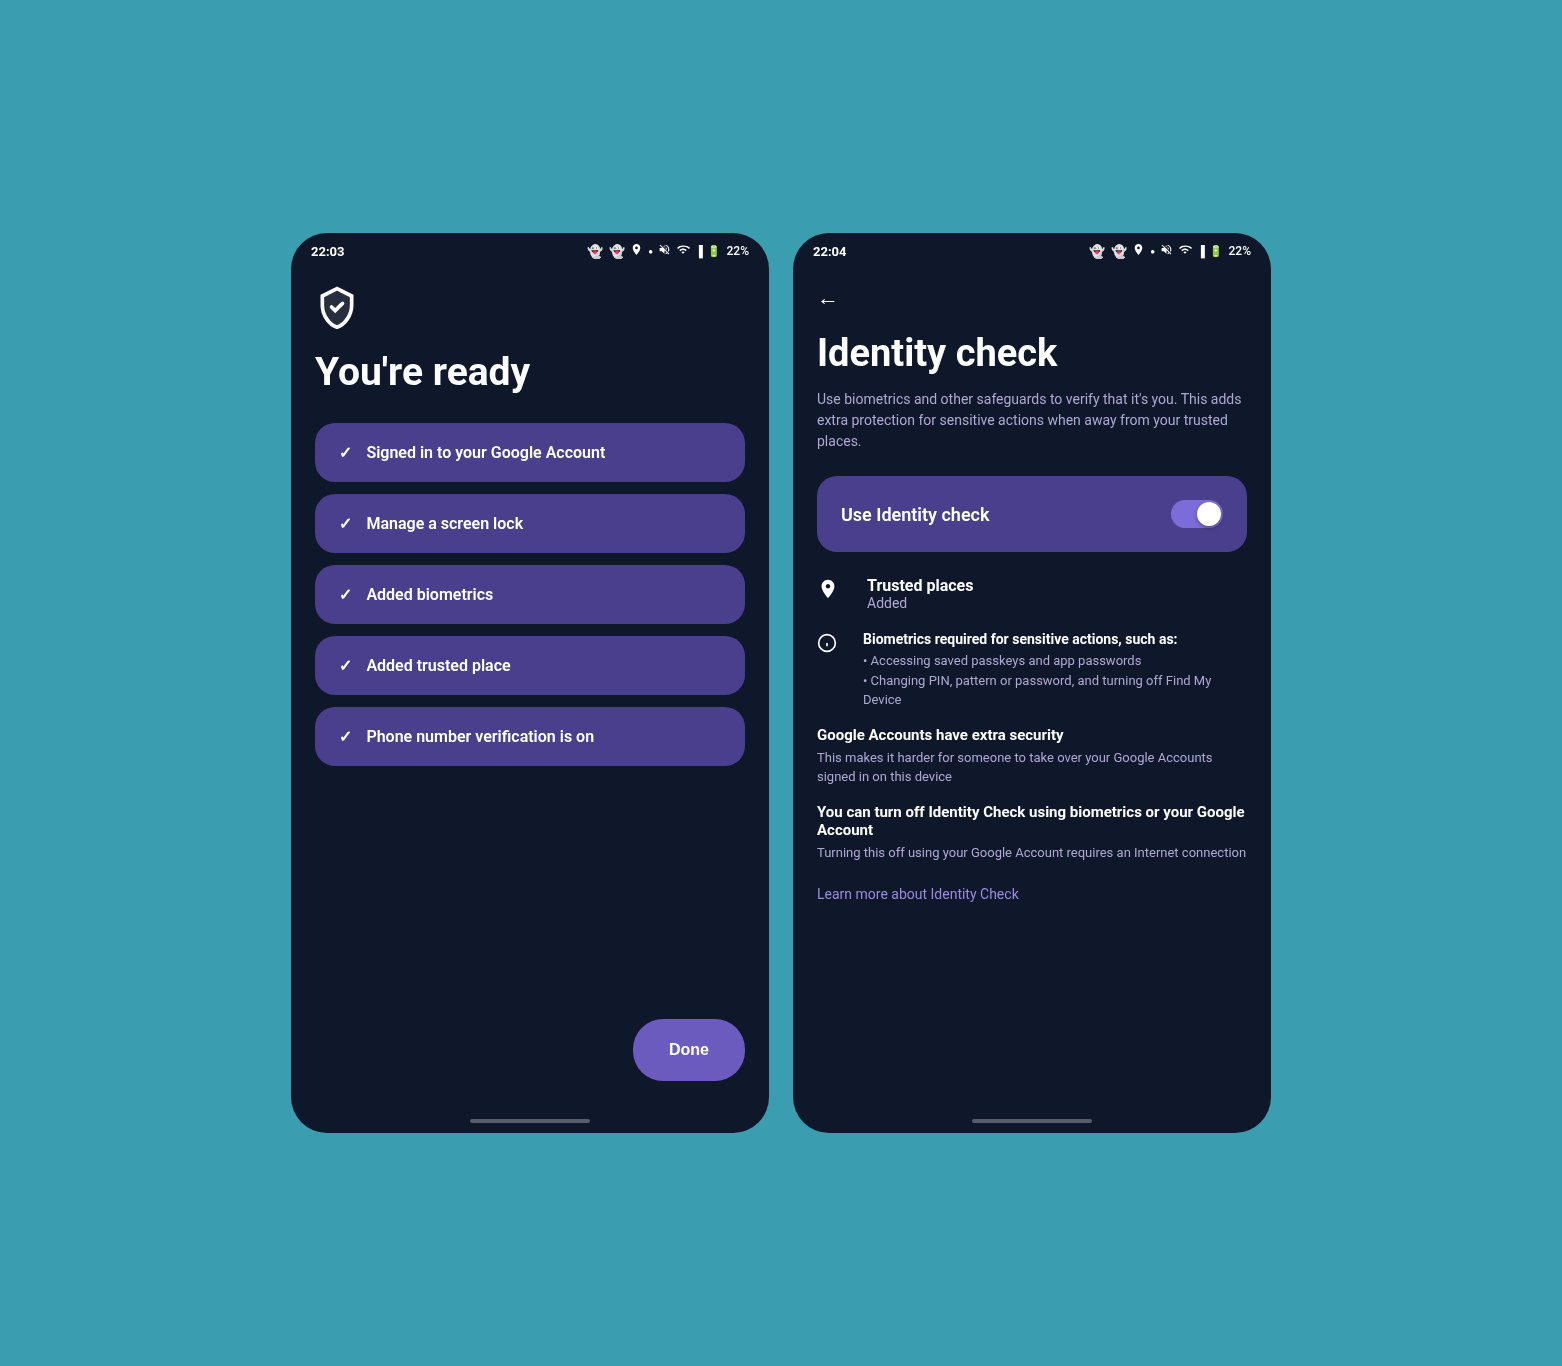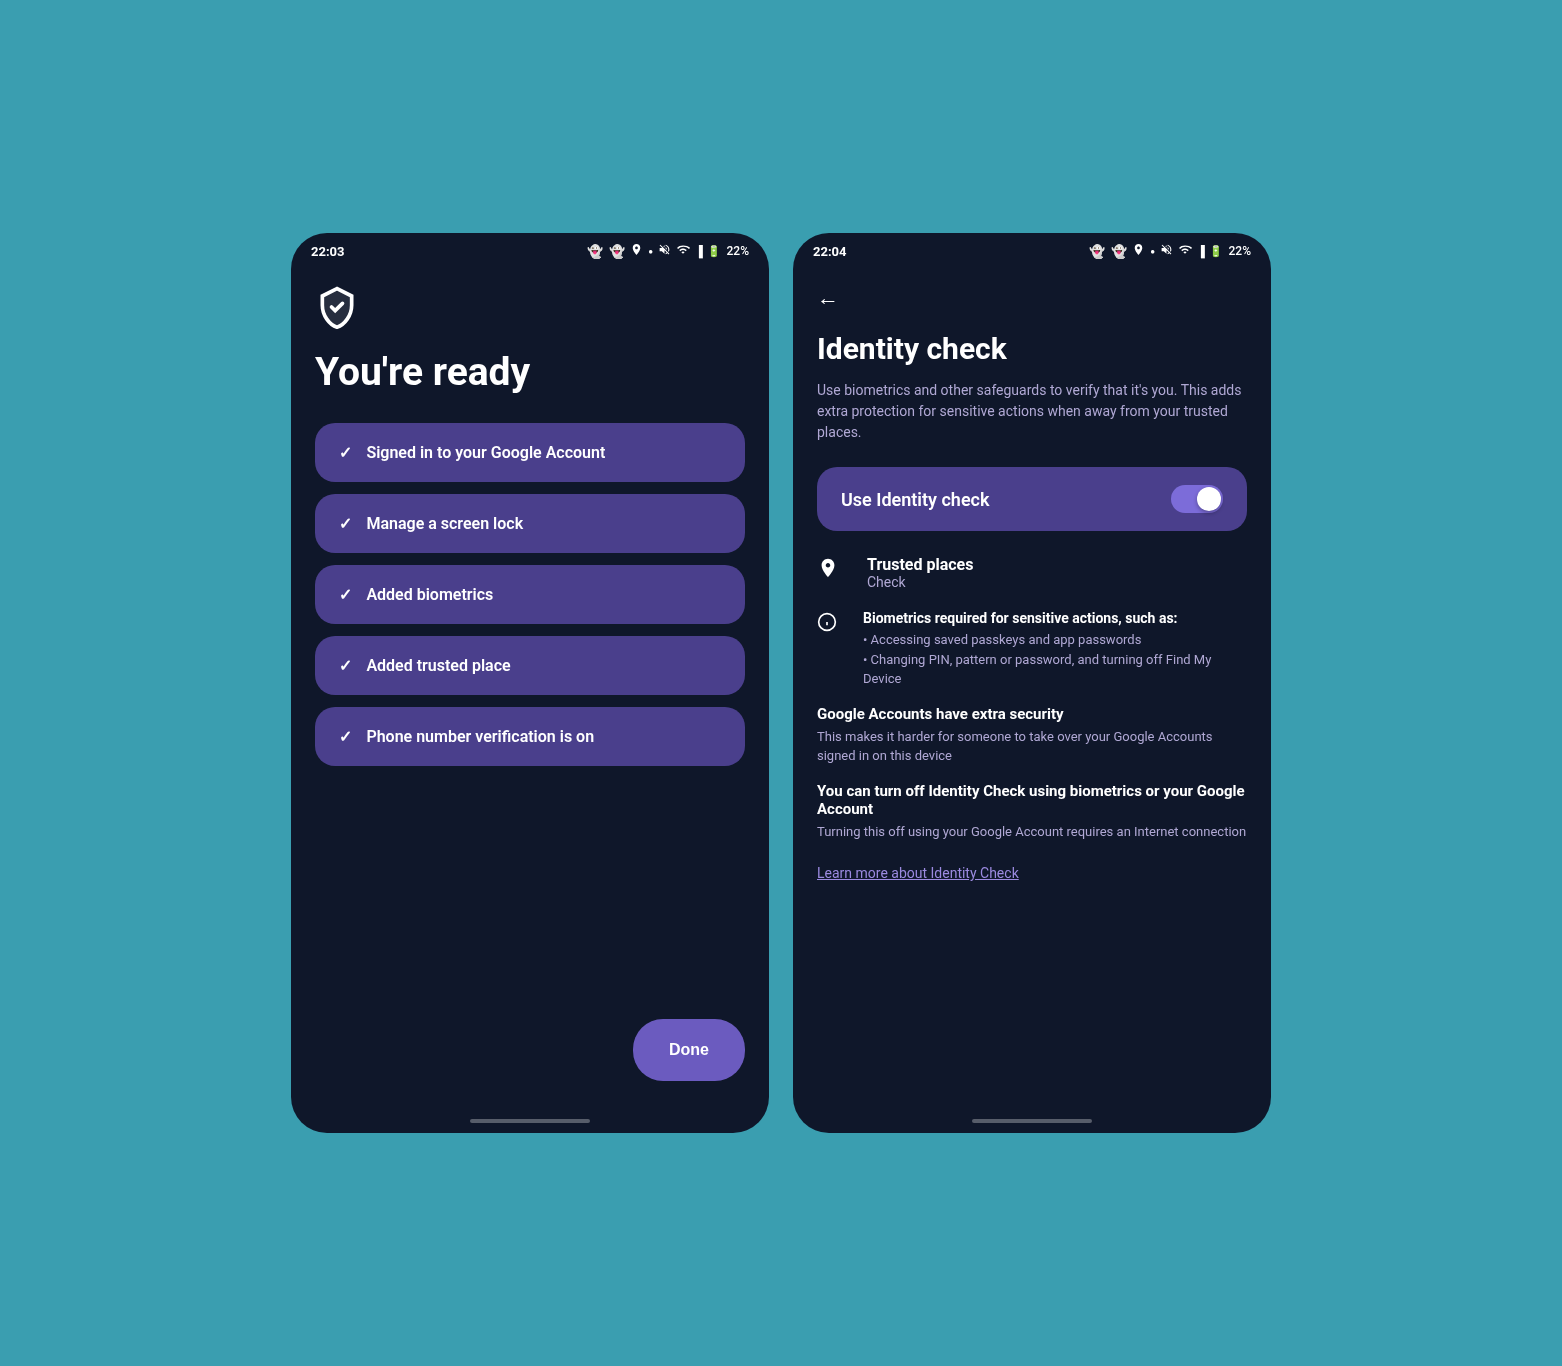--- a/index.html
+++ b/index.html
@@ -105,34 +105,34 @@
 
     
     .back-arrow {
       color: white;
       font-size: 22px;
       margin-bottom: 20px;
       cursor: pointer;
     }
     .identity-title {
       color: white;
-      font-size: 30px;
+      font-size: 38px;
       font-weight: 700;
       margin-bottom: 14px;
     }
     .identity-desc {
       color: #b0a8d4;
       font-size: 14px;
       line-height: 1.5;
       margin-bottom: 24px;
     }
     .toggle-row {
       background-color: #4a3f8c;
       border-radius: 20px;
-      padding: 18px 24px;
+      padding: 24px 24px;
       display: flex;
       align-items: center;
       justify-content: space-between;
       margin-bottom: 24px;
     }
     .toggle-label {
       color: white;
       font-size: 18px;
       font-weight: 600;
     }
@@ -209,21 +209,20 @@
       margin-bottom: 4px;
     }
     .info-block .info-text {
       color: #b0a8d4;
       font-size: 13px;
       line-height: 1.5;
     }
     .learn-more-link {
       color: #9b8ae0;
       font-size: 14px;
-      text-decoration: underline;
       cursor: pointer;
       margin-top: 8px;
       display: inline-block;
     }
   </style>
 </head>
 <body>
 
 <div class="screens-container">
 
@@ -340,21 +339,21 @@
       </div>
 
       <div class="trusted-places-row">
         <span class="location-icon">
           <svg width="22" height="22" viewBox="0 0 24 24" fill="white">
               <path d="M12 2C8.13 2 5 5.13 5 9c0 5.25 7 13 7 13s7-7.75 7-13c0-3.87-3.13-7-7-7zm0 9.5c-1.38 0-2.5-1.12-2.5-2.5s1.12-2.5 2.5-2.5 2.5 1.12 2.5 2.5-1.12 2.5-2.5 2.5z"></path>
             </svg>
         </span>
         <div class="trusted-places-text">
           <div class="tp-title">Trusted places</div>
-          <div class="tp-manage">Check</div>
+          <div class="tp-manage">Added</div>
         </div>
       </div>
 
       <div class="info-section">
         <span class="info-icon">
           <svg width="20" height="20" viewBox="0 0 24 24" fill="none" stroke="white" stroke-width="2">
               <circle cx="12" cy="12" r="10"></circle>
               <line x1="12" y1="16" x2="12" y2="12"></line>
               <line x1="12" y1="8" x2="12.01" y2="8"></line>
             </svg>

